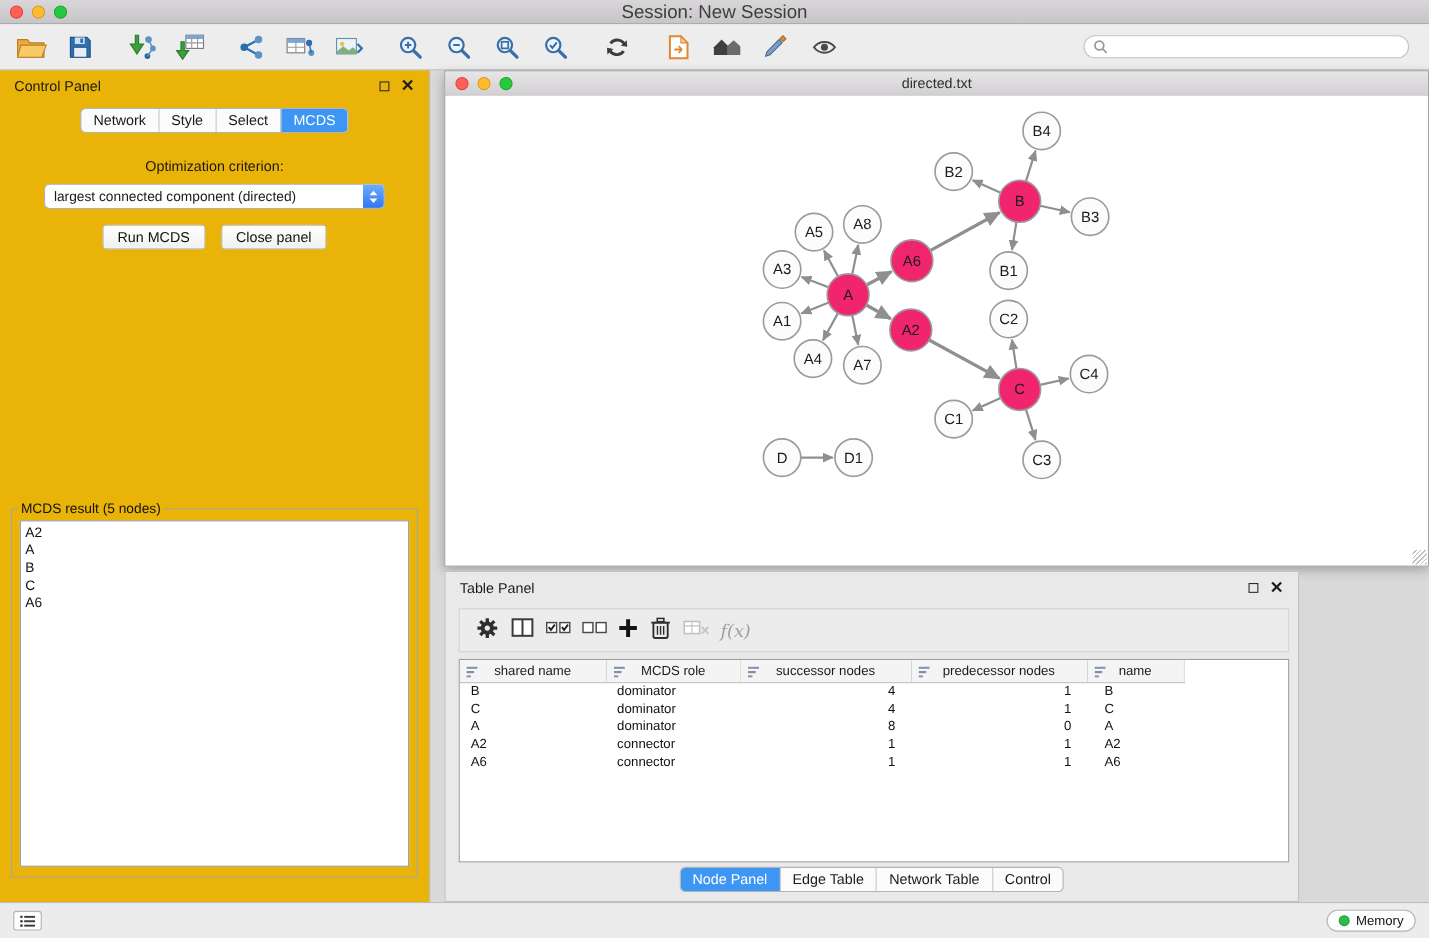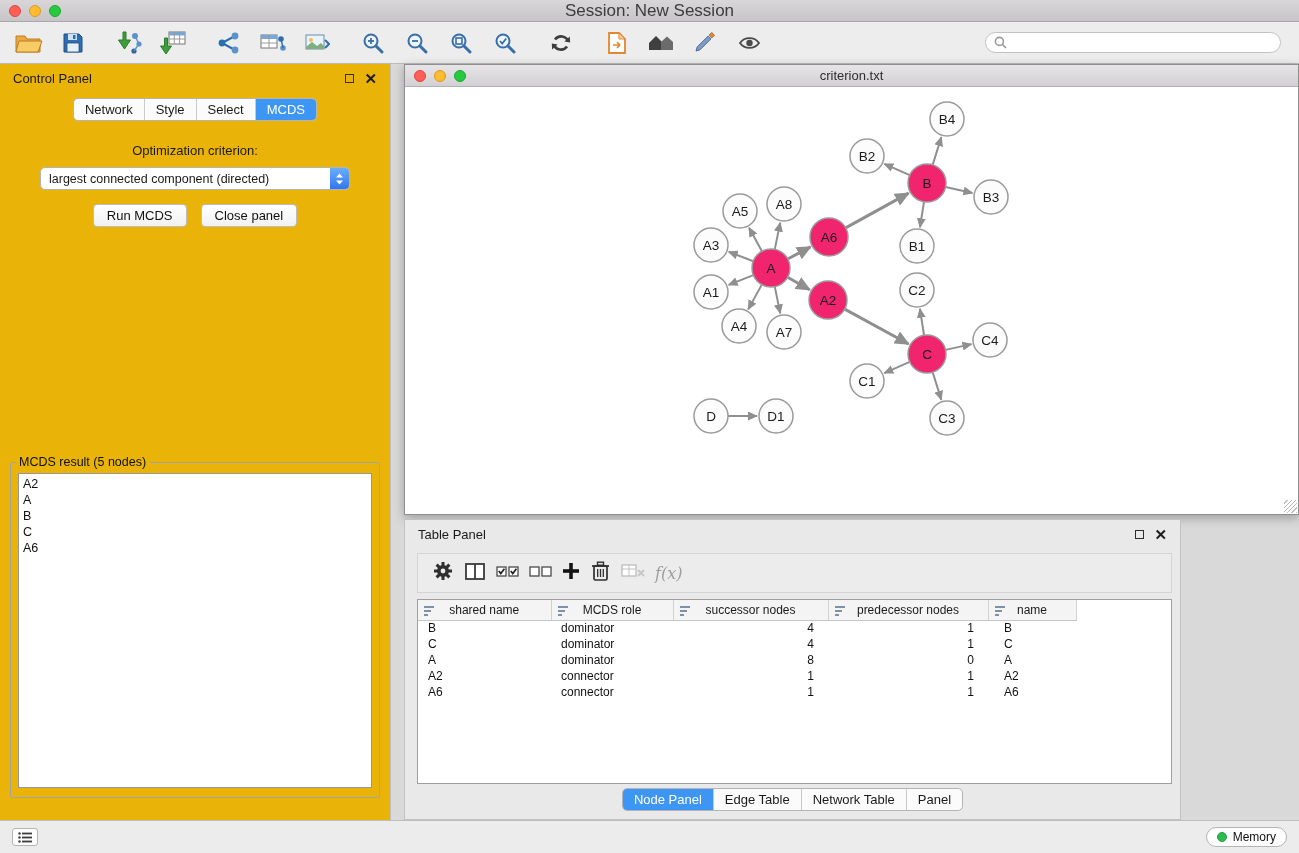--- a/index.html
+++ b/index.html
@@ -298,21 +298,21 @@
   </fieldset>
 </div>
 
 <div class="network-window">
   <div class="nw-titlebar">
     <div class="traffic">
       <span class="light red"></span>
       <span class="light yellow"></span>
       <span class="light green"></span>
     </div>
-    <div class="tb-title">criterion.txt</div>
+    <div class="tb-title">directed.txt</div>
   </div>
   <div class="nw-canvas">
     <svg id="graph-svg" width="893" height="424" viewBox="0 0 893 424">
       <defs>
         <marker id="arrowhead" viewBox="0 0 10 9" refX="9" refY="4.5" markerWidth="5" markerHeight="4.5" orient="auto">
           <path d="M0 0 L10 4.5 L0 9 z" fill="#8f8f8f"></path>
         </marker>
       </defs>
     <line x1="348.35894287318007" y1="188.05642285072798" x2="323.64105712681993" y2="197.94357714927202" stroke="#8f8f8f" stroke-width="2" marker-end="url(#arrowhead)"></line>
         <line x1="348.25882377126106" y1="174.19921577898342" x2="323.74117622873894" y2="164.80078422101658" stroke="#8f8f8f" stroke-width="2" marker-end="url(#arrowhead)"></line>
@@ -522,21 +522,21 @@
             <td class="namecol">A6</td>
           </tr>
         </tbody>
     </table>
   </div>
   <div class="tp-tabs">
     <div class="segmented">
       <span class="seg active">Node Panel</span>
       <span class="seg">Edge Table</span>
       <span class="seg">Network Table</span>
-      <span class="seg">Panel</span>
+      <span class="seg">Control</span>
     </div>
   </div>
 </div>
 
 <div class="statusbar">
   <div class="list-btn">
     <svg width="14" height="11" viewBox="0 0 14 11">
         <circle cx="1.5" cy="1.5" r="1.2" fill="#3d3d3d"></circle>
         <rect x="4" y="0.6" width="10" height="1.8" fill="#3d3d3d"></rect>
         <circle cx="1.5" cy="5.5" r="1.2" fill="#3d3d3d"></circle>

